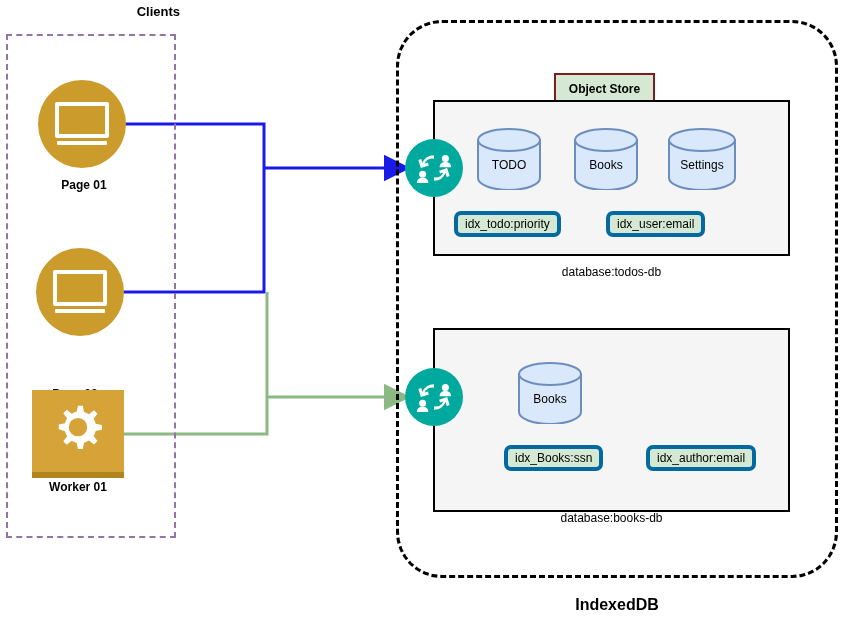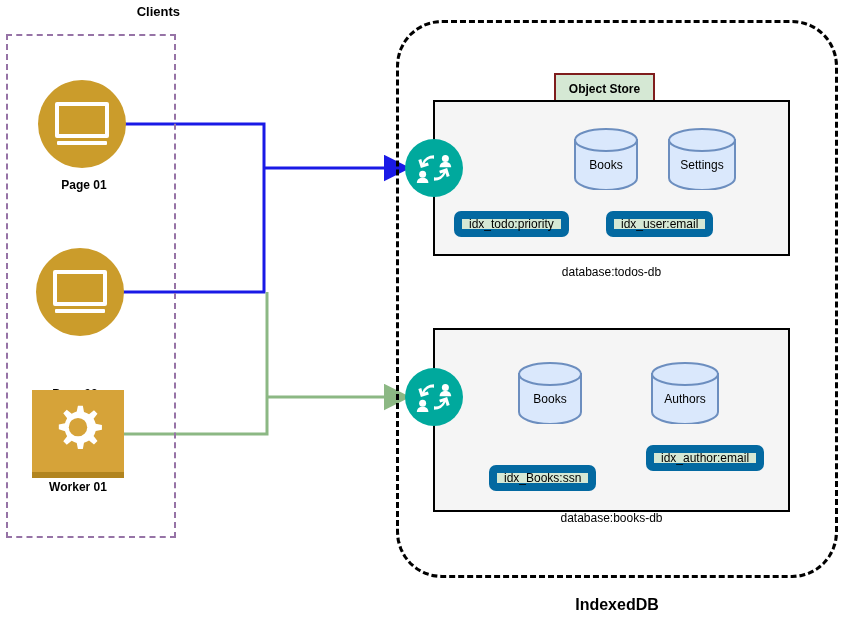--- a/index.html
+++ b/index.html
@@ -140,21 +140,21 @@
     font-size: 12px;
     color: #000000;
   }
   .cylinder.wide { width: 70px; }
   .cylinder.wide .cyl-text { width: 70px; }
 
   
   .idx-pill {
     position: absolute;
     background: #d5e8d4;
-    border: 8px solid #0369a1;
+    border: 4px solid #0369a1;
     border-radius: 7px;
     box-sizing: border-box;
     height: 26px;
     display: flex;
     align-items: center;
     justify-content: center;
     font-size: 12px;
     color: #000000;
     white-space: nowrap;
     padding: 0 7px;
@@ -246,20 +246,27 @@
   </div>
   <div class="abs node-label" style="left:3px; top:480px;">Worker 01</div>
 
   <div class="abs" id="indexeddb-box"></div>
   <div class="abs" id="indexeddb-label">IndexedDB</div>
 
   <div class="abs" id="object-store">Object Store</div>
 
   <div class="abs db-panel" style="left:433px; top:100px; width:357px; height:156px;">
 
+    <div class="cylinder" style="left:41px; top:26px;">
+      <svg class="cyl-svg" width="66" height="62" viewBox="0 0 66 62">
+        <path d="M2,12 L2,50 a31,12 0 0 0 62,0 L64,12 z" fill="#dae8fc" stroke="#6c8ebf" stroke-width="2"></path>
+        <ellipse cx="33" cy="12" rx="31" ry="11" fill="#dae8fc" stroke="#6c8ebf" stroke-width="2"></ellipse>
+      </svg>
+      <div class="cyl-text">TODO</div>
+    </div>
 
     <div class="cylinder" style="left:138px; top:26px;">
       <svg class="cyl-svg" width="66" height="62" viewBox="0 0 66 62">
         <path d="M2,12 L2,50 a31,12 0 0 0 62,0 L64,12 z" fill="#dae8fc" stroke="#6c8ebf" stroke-width="2"></path>
         <ellipse cx="33" cy="12" rx="31" ry="11" fill="#dae8fc" stroke="#6c8ebf" stroke-width="2"></ellipse>
       </svg>
       <div class="cyl-text">Books</div>
     </div>
 
     <div class="cylinder wide" style="left:232px; top:26px;">
@@ -279,29 +286,22 @@
   <div class="abs db-panel" style="left:433px; top:328px; width:357px; height:184px;">
 
     <div class="cylinder" style="left:82px; top:32px;">
       <svg class="cyl-svg" width="66" height="62" viewBox="0 0 66 62">
         <path d="M2,12 L2,50 a31,12 0 0 0 62,0 L64,12 z" fill="#dae8fc" stroke="#6c8ebf" stroke-width="2"></path>
         <ellipse cx="33" cy="12" rx="31" ry="11" fill="#dae8fc" stroke="#6c8ebf" stroke-width="2"></ellipse>
       </svg>
       <div class="cyl-text">Books</div>
     </div>
 
-    <div class="cylinder wide" style="left:215px; top:32px;">
-      <svg class="cyl-svg" width="70" height="62" viewBox="0 0 70 62">
-        <path d="M2,12 L2,50 a33,12 0 0 0 66,0 L68,12 z" fill="#dae8fc" stroke="#6c8ebf" stroke-width="2"></path>
-        <ellipse cx="35" cy="12" rx="33" ry="11" fill="#dae8fc" stroke="#6c8ebf" stroke-width="2"></ellipse>
-      </svg>
-      <div class="cyl-text">Authors</div>
-    </div>
-
-    <div class="idx-pill" style="left:54px; top:115px;margin-top:20px;">idx_Books:ssn</div>
+
+    <div class="idx-pill" style="left:69px; top:115px;">idx_Books:ssn</div>
     <div class="idx-pill" style="left:211px; top:115px;">idx_author:email</div>
   </div>
 
   <div class="abs db-caption" style="left:433px; top:511px; width:357px;">database:books-db</div>
 
   <div class="sync-icon" style="left:405px; top:139px;">
     <svg width="42" height="42" viewBox="0 0 48 48">
       <path fill="#ffffff" d="M24 9.5 a14.5 14.5 0 0 0-13.3 8.8 l-1.2-4.6 -3.4 1.1 2.9 9.1 9.1-2.9 -1.1-3.4 -3.9 1.2 A10.7 10.7 0 0 1 24 13.3 z"></path>
       <path fill="#ffffff" d="M24 38.5 a14.5 14.5 0 0 0 13.3-8.8 l1.2 4.6 3.4-1.1 -2.9-9.1 -9.1 2.9 1.1 3.4 3.9-1.2 A10.7 10.7 0 0 1 24 34.7 z"></path>
       <circle cx="37" cy="13" r="4" fill="#ffffff"></circle>

